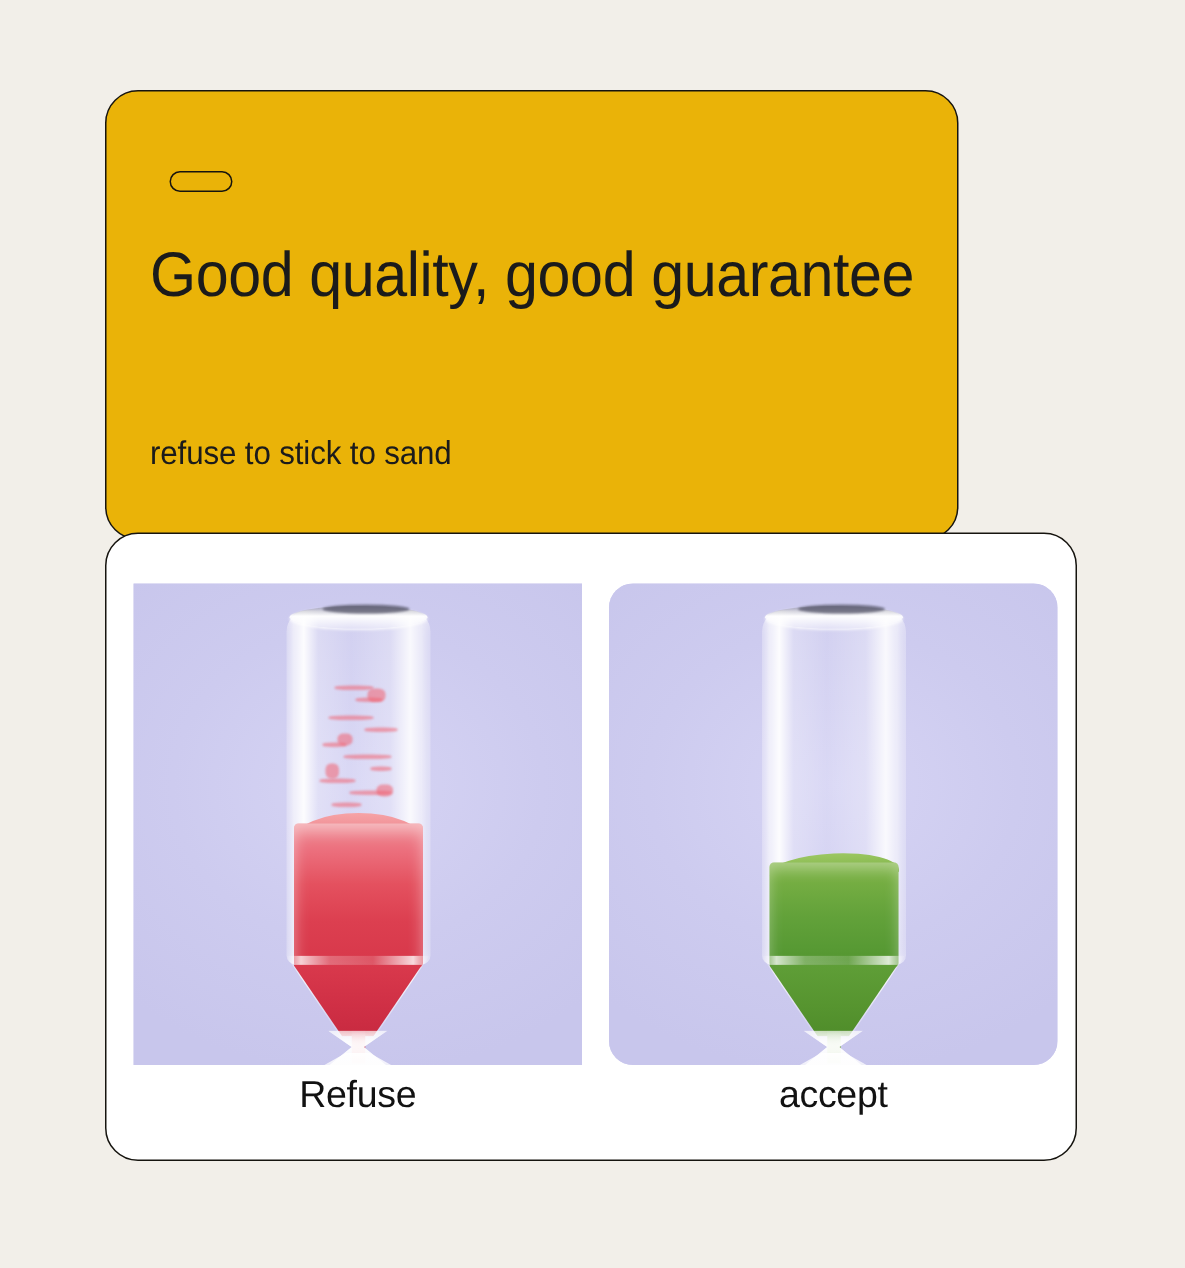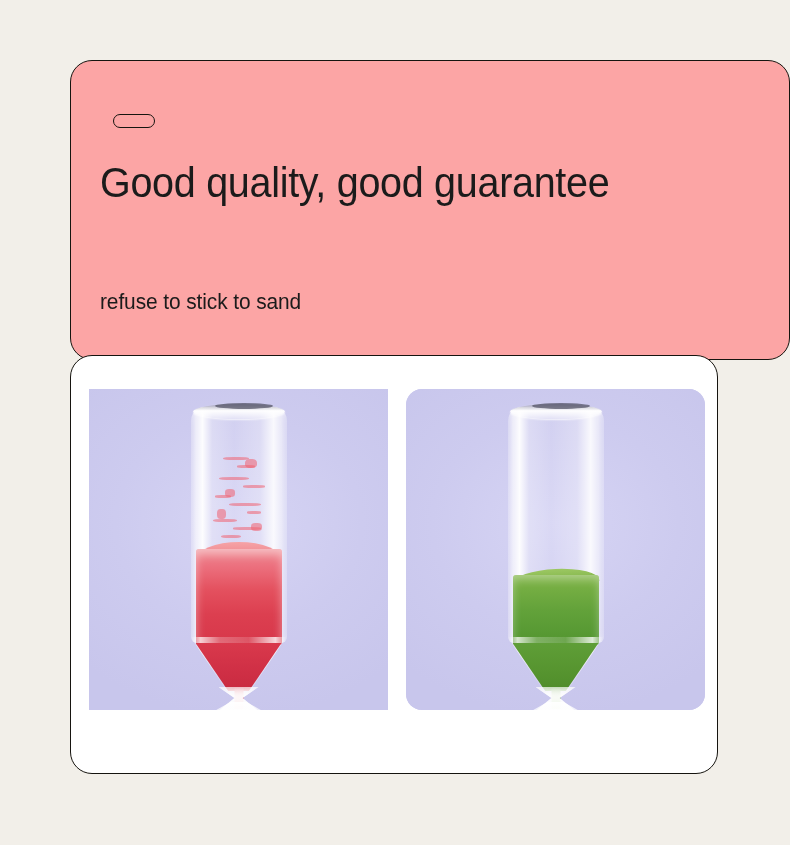--- a/index.html
+++ b/index.html
@@ -18,23 +18,23 @@
     width: 790px;
     height: 845px;
     background: #f2efe9;
   }
 
   
   .top-card {
     position: absolute;
     left: 70px;
     top: 60px;
-    width: 720px;
+    width: 569px;
     height: 300px;
-    background: #fca5a5;
+    background: #eab308;
     border: 1.4px solid #16140f;
     border-radius: 22px;
     overflow: hidden;
   }
 
   .speaker-pill {
     position: absolute;
     left: 42px;
     top: 53px;
     width: 42px;
@@ -393,16 +393,20 @@
           <div class="funnel"></div>
           <div class="sand-cone"></div>
           <div class="sand-neck"></div>
           <div class="neck"></div>
           <div class="lower-bulb"></div>
         </div>
       </div>
 
     </div>
 
+    <div class="captions">
+      <div class="caption cap-left">Refuse</div>
+      <div class="caption cap-right">accept</div>
+    </div>
 
   </div>
 
 </div>
 
 </body></html>

